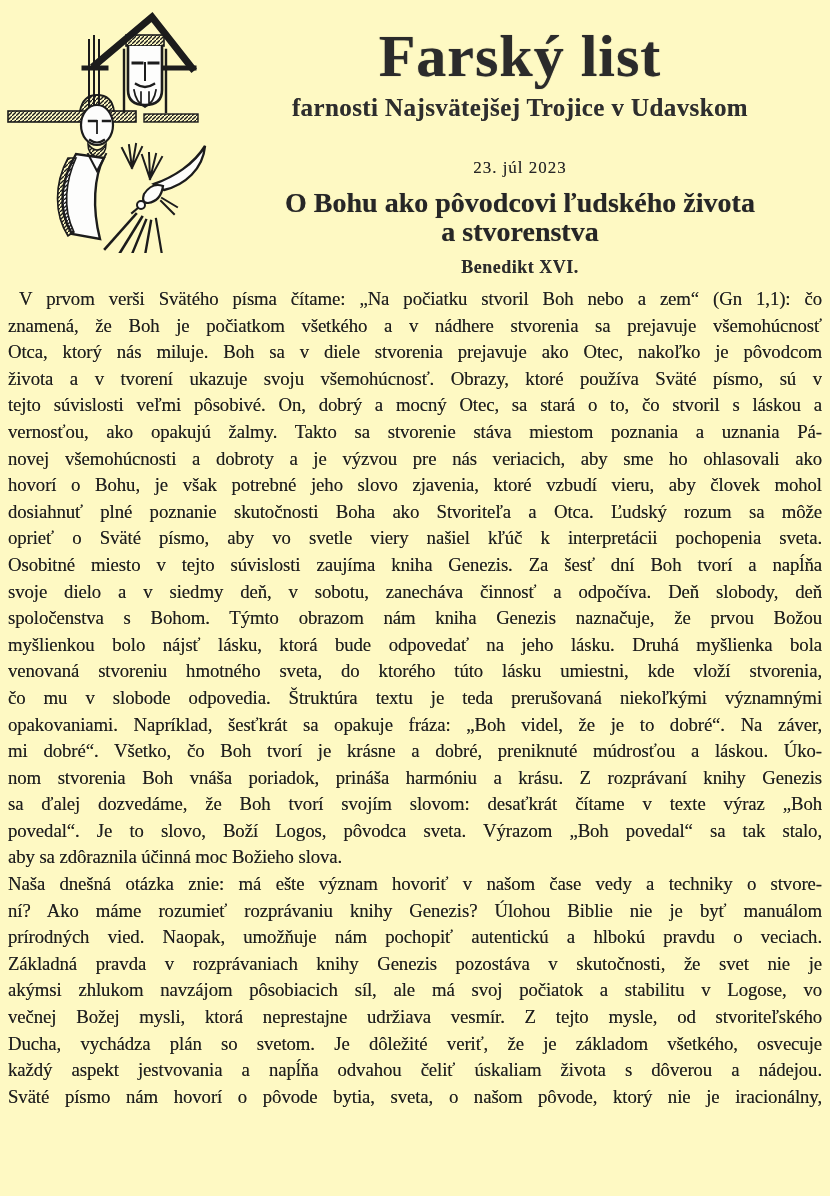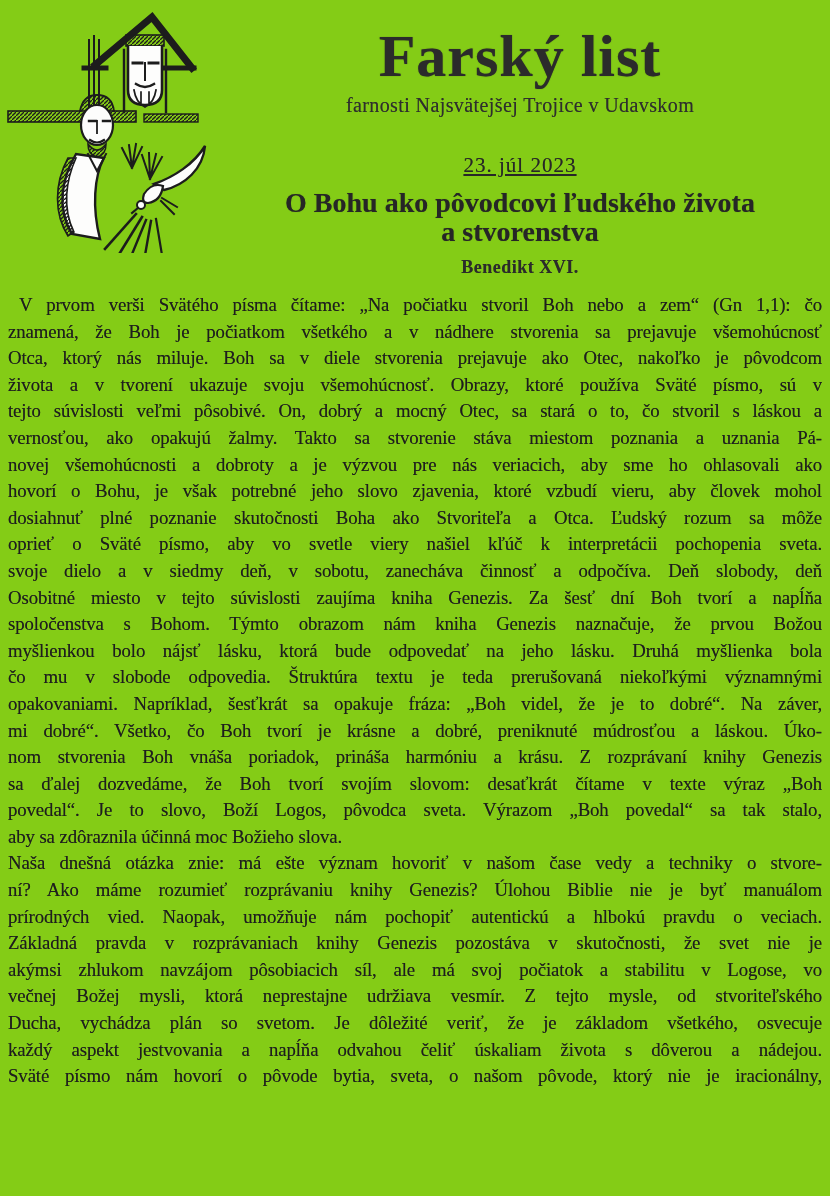--- a/index.html
+++ b/index.html
@@ -1,49 +1,48 @@
 <!DOCTYPE html>
 <html><head>
 <meta charset="utf-8">
 <style>
   html,body { margin:0; padding:0; background:#ffffff; }
   .page {
     position:relative; width:830px; height:1196px; overflow:hidden;
-    background:#84cc16; color:#1f1f1f;
+    background:#fef9c3; color:#1f1f1f;
     font-family:"Liberation Serif","DejaVu Serif",serif;
   }
   
   .logo { position:absolute; left:4px; top:8px; width:210px; height:245px; }
   .logo svg { width:100%; height:100%; }
   .head-text { position:absolute; left:222px; top:0; width:596px; text-align:center; }
   .title {
     margin:26px 0 0; font-size:60px; line-height:60px; font-weight:bold;
     color:#2b2b2b; letter-spacing:1px;
     text-shadow:0 0 1px rgba(40,40,40,.55);
   }
   .subtitle {
-    margin-top:8px; font-size:20px; font-weight:normal; color:#2e2e2e;
+    margin-top:8px; font-size:25px; font-weight:bold; color:#2e2e2e;
     letter-spacing:.4px; text-shadow:0 0 .6px rgba(40,40,40,.5);
   }
   .date {
-    margin-top:36px; font-size:21px; color:#272727; letter-spacing:1px;
+    margin-top:36px; font-size:17px; color:#272727; letter-spacing:1px;
     text-shadow:0 0 .6px rgba(40,40,40,.5);
-    text-decoration:underline;
   }
   .article-title {
     margin:10px 0 0; font-size:28px; line-height:29px; font-weight:bold;
     color:#262626; text-shadow:0 0 .7px rgba(40,40,40,.5);
   }
   .article-title span { display:block; }
   .author {
     margin-top:11px; font-size:18px; font-weight:bold; color:#2b2b2b;
     letter-spacing:.5px; text-shadow:0 0 .5px rgba(40,40,40,.5);
   }
   
-  .body-text { position:absolute; left:8px; top:292px; width:814px; }
+  .body-text { position:absolute; left:8px; top:286px; width:814px; }
   .bl {
     font-size:18.8px; line-height:26.6px; height:26.6px; overflow:hidden;
     letter-spacing:-0.1px; color:#1e1e1e;
     text-align:justify; text-align-last:justify;
     text-shadow:0 0 .5px rgba(30,30,30,.6);
   }
   .bl.short { text-align-last:left; }
   .bl.indent { text-indent:11px; }
 </style>
 </head>
@@ -125,24 +124,25 @@
     <div class="bl indent">V prvom verši Svätého písma čítame: „Na počiatku stvoril Boh nebo a zem“ (Gn 1,1): čo</div>
     <div class="bl">znamená, že Boh je počiatkom všetkého a v nádhere stvorenia sa prejavuje všemohúcnosť</div>
     <div class="bl">Otca, ktorý nás miluje. Boh sa v diele stvorenia prejavuje ako Otec, nakoľko je pôvodcom</div>
     <div class="bl">života a v tvorení ukazuje svoju všemohúcnosť. Obrazy, ktoré používa Sväté písmo, sú v</div>
     <div class="bl">tejto súvislosti veľmi pôsobivé. On, dobrý a mocný Otec, sa stará o to, čo stvoril s láskou a</div>
     <div class="bl">vernosťou, ako opakujú žalmy. Takto sa stvorenie stáva miestom poznania a uznania Pá-</div>
     <div class="bl">novej všemohúcnosti a dobroty a je výzvou pre nás veriacich, aby sme ho ohlasovali ako</div>
     <div class="bl">hovorí o Bohu, je však potrebné jeho slovo zjavenia, ktoré vzbudí vieru, aby človek mohol</div>
     <div class="bl">dosiahnuť plné poznanie skutočnosti Boha ako Stvoriteľa a Otca. Ľudský rozum sa môže</div>
     <div class="bl">oprieť o Sväté písmo, aby vo svetle viery našiel kľúč k interpretácii pochopenia sveta.</div>
+    <div class="bl">Osobitné miesto v tejto súvislosti zaujíma kniha Genezis. Za šesť dní Boh tvorí a napĺňa</div>
     <div class="bl">svoje dielo a v siedmy deň, v sobotu, zanecháva činnosť a odpočíva. Deň slobody, deň</div>
-    <div class="bl">Osobitné miesto v tejto súvislosti zaujíma kniha Genezis. Za šesť dní Boh tvorí a napĺňa</div>
     <div class="bl">spoločenstva s Bohom. Týmto obrazom nám kniha Genezis naznačuje, že prvou Božou</div>
     <div class="bl">myšlienkou bolo nájsť lásku, ktorá bude odpovedať na jeho lásku. Druhá myšlienka bola</div>
+    <div class="bl">venovaná stvoreniu hmotného sveta, do ktorého túto lásku umiestni, kde vloží stvorenia,</div>
     <div class="bl">čo mu v slobode odpovedia. Štruktúra textu je teda prerušovaná niekoľkými významnými</div>
     <div class="bl">opakovaniami. Napríklad, šesťkrát sa opakuje fráza: „Boh videl, že je to dobré“. Na záver,</div>
     <div class="bl">mi dobré“. Všetko, čo Boh tvorí je krásne a dobré, preniknuté múdrosťou a láskou. Úko-</div>
     <div class="bl">nom stvorenia Boh vnáša poriadok, prináša harmóniu a krásu. Z rozprávaní knihy Genezis</div>
     <div class="bl">sa ďalej dozvedáme, že Boh tvorí svojím slovom: desaťkrát čítame v texte výraz „Boh</div>
     <div class="bl">povedal“. Je to slovo, Boží Logos, pôvodca sveta. Výrazom „Boh povedal“ sa tak stalo,</div>
     <div class="bl short">aby sa zdôraznila účinná moc Božieho slova.</div>
     <div class="bl">Naša dnešná otázka znie: má ešte význam hovoriť v našom čase vedy a techniky o stvore-</div>
     <div class="bl">ní? Ako máme rozumieť rozprávaniu knihy Genezis? Úlohou Biblie nie je byť manuálom</div>
     <div class="bl">prírodných vied. Naopak, umožňuje nám pochopiť autentickú a hlbokú pravdu o veciach.</div>

